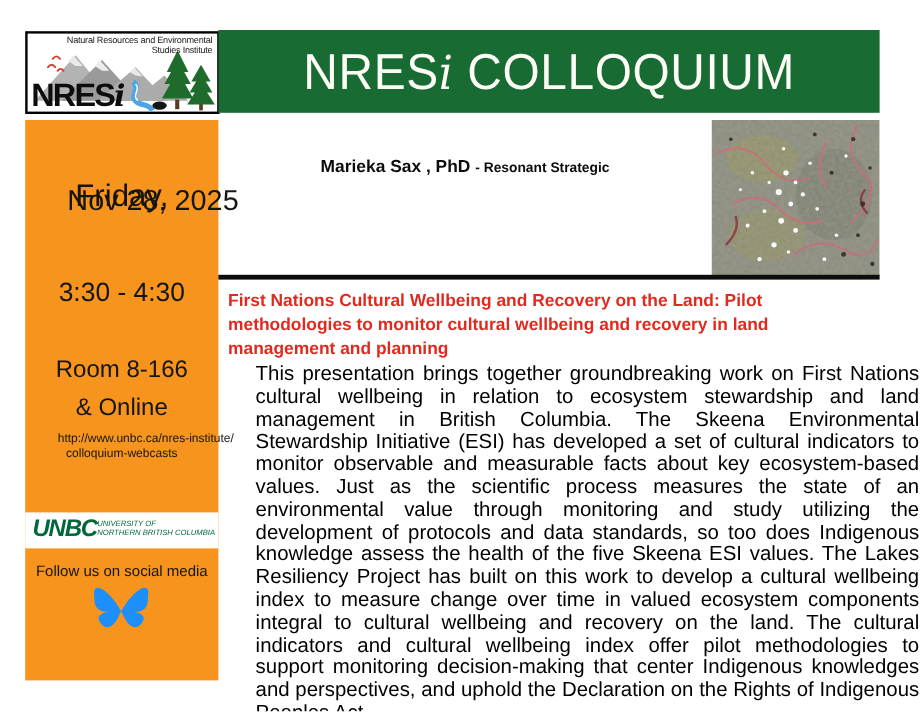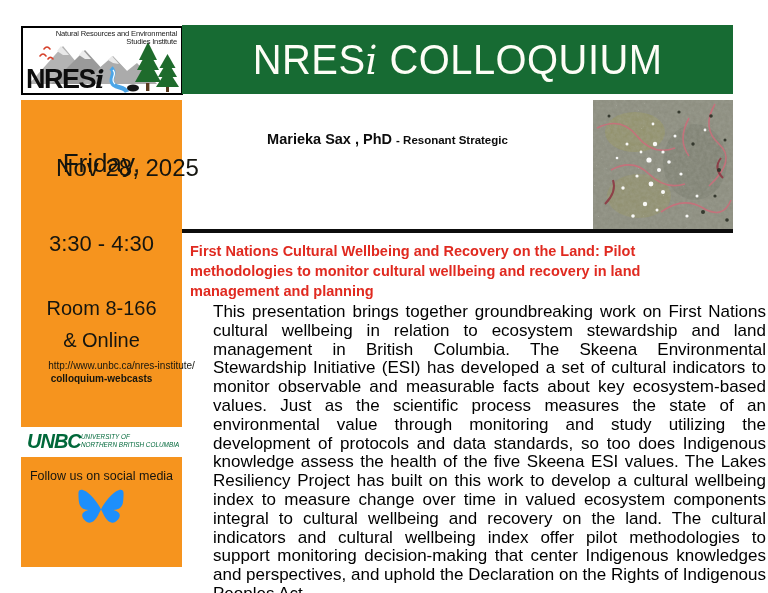--- a/index.html
+++ b/index.html
@@ -26,21 +26,21 @@
 
   
   .sidebar{position:absolute;left:21px;top:100px;width:161px;height:467px;background:#F6941E;}
   .sb{position:absolute;left:0;width:100%;text-align:center;color:#15150f;}
   .sb-friday{top:48px;font-size:26px;}
   .sb-date{top:54px;font-size:24px;margin-left:26px;}
   .sb-time{top:131px;font-size:22px;}
   .sb-room{top:197px;font-size:20px;}
   .sb-online{top:229px;font-size:20px;}
   .sb-url1{top:260px;font-size:10px;padding-left:20px;}
-  .sb-url2{top:273px;font-size:10px;font-weight:bold;}
+  .sb-url2{top:273px;font-size:10px;}
   .unbc-band{position:absolute;left:0;top:327px;width:161px;height:30px;background:#fff;}
   .unbc-acronym{position:absolute;left:6px;top:3px;font-size:20px;font-weight:700;font-style:italic;
                 color:#00683A;letter-spacing:-1px;}
   .unbc-name{position:absolute;left:60px;top:6px;font-size:6.4px;font-style:italic;color:#00683A;line-height:8px;white-space:nowrap;}
   .sb-follow{top:369px;font-size:12.5px;}
   .butterfly{position:absolute;left:56px;top:388px;width:48px;height:40px;}
 
   
   .aerial{position:absolute;left:593px;top:100px;width:140px;height:130px;}
 

